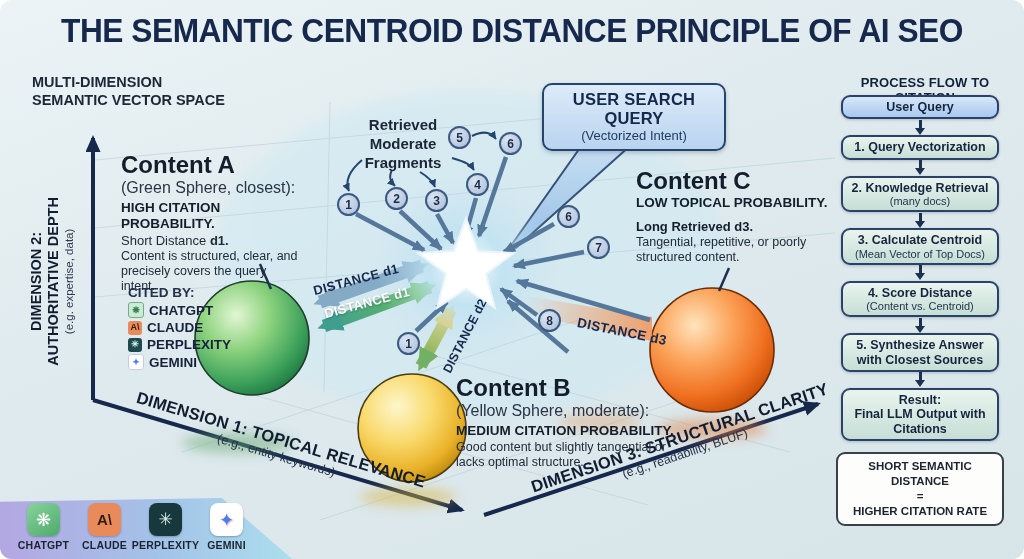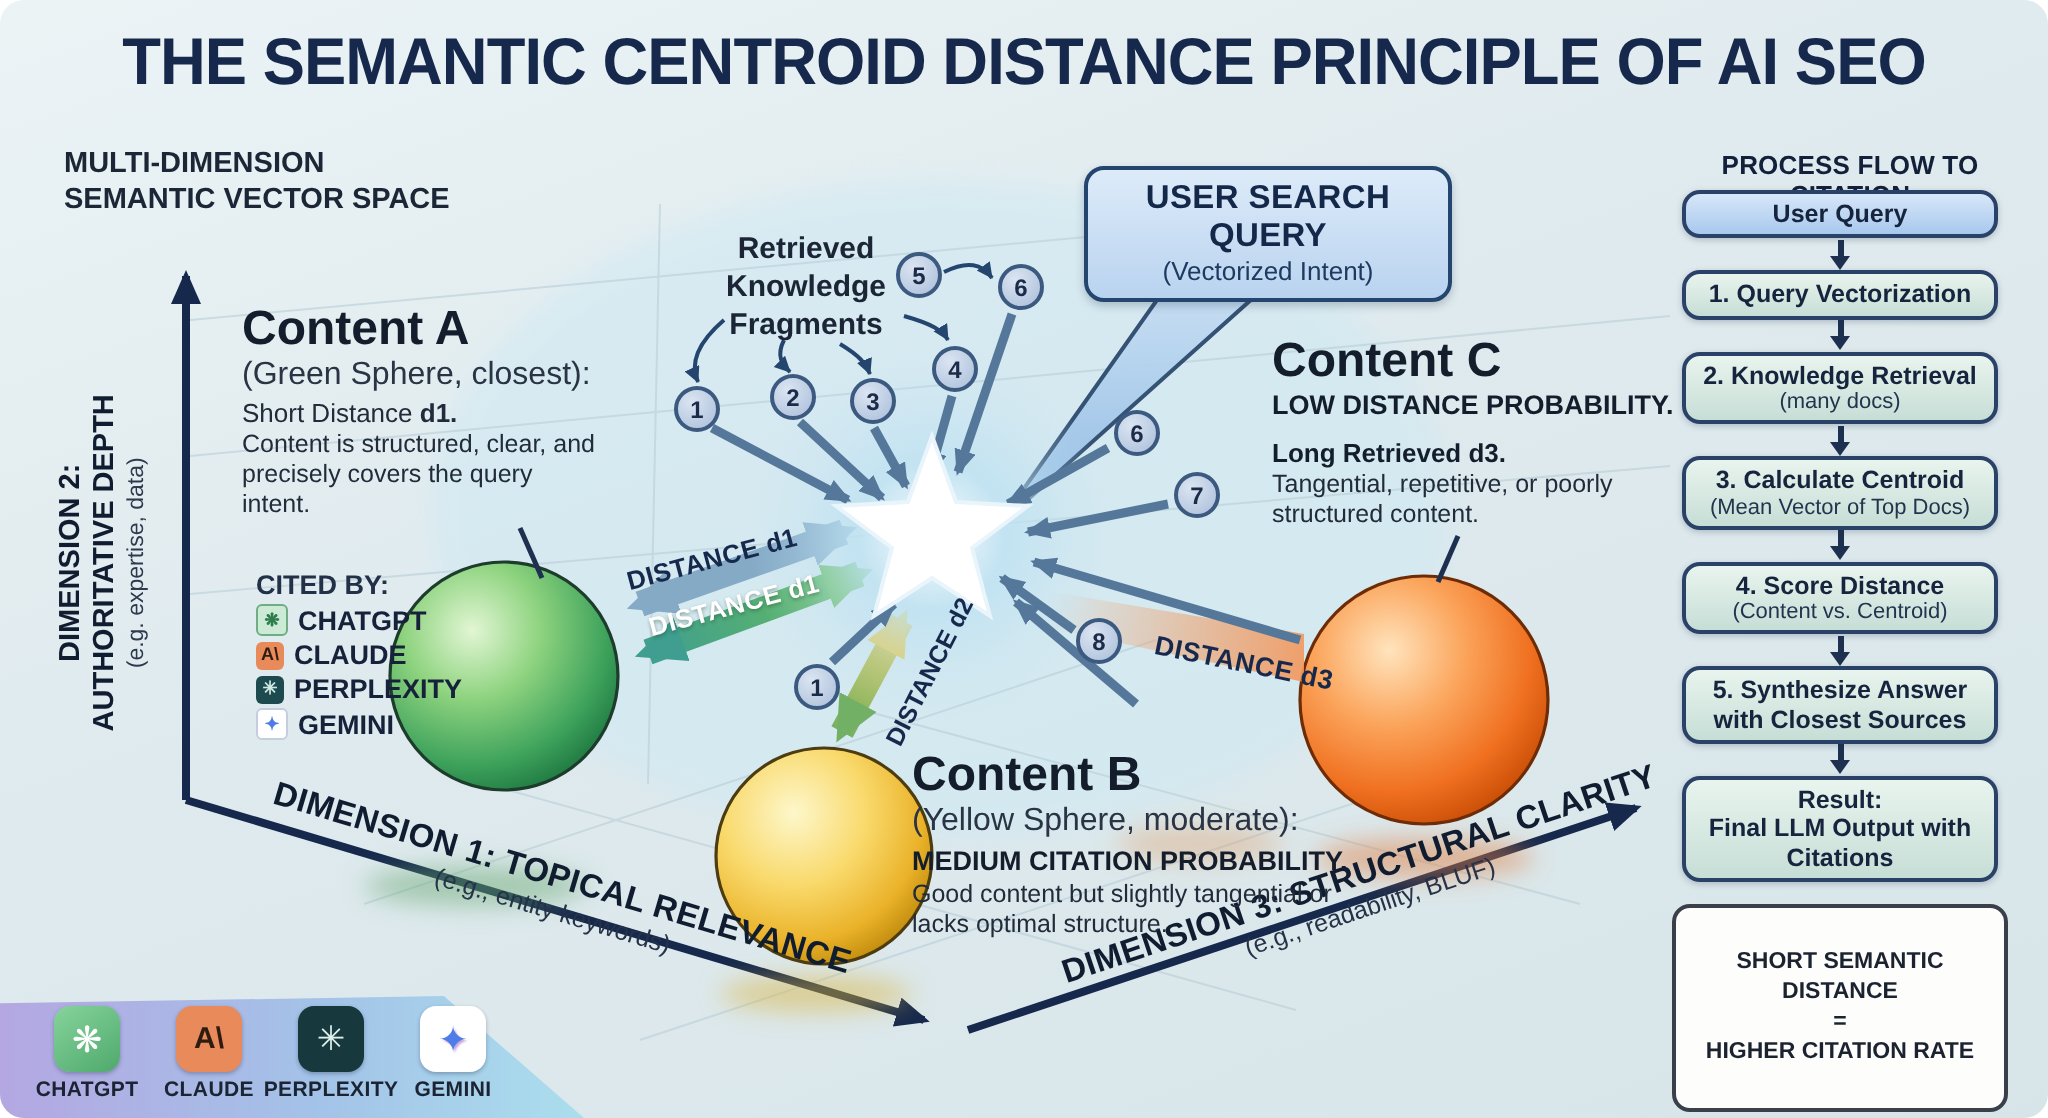--- a/index.html
+++ b/index.html
@@ -41,21 +41,21 @@
   .flow-head{left:836px;top:75px;width:178px;text-align:center;font-size:13px;font-weight:800;color:#13203a;letter-spacing:.1px}
   .flow-col{left:841px;top:95px;width:158px;display:flex;flex-direction:column;align-items:center}
   .fbox{width:100%;box-sizing:border-box;border:2px solid #2a4168;border-radius:9px;text-align:center;padding:3px 5px;background:linear-gradient(180deg,#e9f4ee 0%,#c6ded6 100%);box-shadow:0 1px 3px rgba(30,50,80,.25)}
   .fbox.blue{background:linear-gradient(180deg,#d7e7f8 0%,#a8c8ee 100%)}
   .fbox-main{font-size:12.5px;font-weight:800;color:#16243e;line-height:1.15}
   .fbox-sub{font-size:11px;color:#23344e;line-height:1.1}
   .fbox-sub.strong-sub{font-weight:800;font-size:12.5px;color:#16243e;line-height:1.15}
   .flow-arrow{height:16px;display:flex;flex-direction:column;align-items:center;justify-content:center}
   .fa-bar{width:3px;height:8px;background:#1d3050}
   .fa-head{width:0;height:0;border-left:5.5px solid transparent;border-right:5.5px solid transparent;border-top:7px solid #1d3050}
-  .note-box{margin-top:11px;width:168px;box-sizing:border-box;border:2px solid #3a3f4a;border-radius:9px;background:#fdfdfc;text-align:center;padding:20px 4px;font-size:11.5px;font-weight:800;color:#1c2330;line-height:1.3}
+  .note-box{margin-top:11px;width:168px;box-sizing:border-box;border:2px solid #3a3f4a;border-radius:9px;background:#fdfdfc;text-align:center;padding:5px 4px;font-size:11.5px;font-weight:800;color:#1c2330;line-height:1.3}
   .band{left:0;top:498px;width:292px;height:61px;background:linear-gradient(90deg,#b4a7e2 0%,#a3c3e8 55%,#abdeed 100%);clip-path:polygon(0 6%,76% 0,100% 100%,0 100%)}
   .logo-row{left:14px;top:503px;display:flex;gap:2px}
   .logo-item{width:59px;display:flex;flex-direction:column;align-items:center}
   .logo-tile{width:33px;height:33px;border-radius:8px;display:flex;align-items:center;justify-content:center;font-size:18px;box-shadow:0 1px 2px rgba(20,30,60,.3)}
   .lt-cgpt{background:linear-gradient(145deg,#86d49b,#4fa96c);color:#ffffff}
   .lt-claude{background:#e98a5b;color:#2e1c10;font-size:15px;font-weight:800}
   .lt-pplx{background:#17393d;color:#dff0ec;font-size:17px}
   .lt-gem{background:#ffffff;color:#4e7de8;text-shadow:1px 1px 1px rgba(160,90,200,.55)}
   .logo-label{margin-top:3px;font-size:10.5px;font-weight:800;color:#1b2433;letter-spacing:.2px}
 </style>
@@ -229,21 +229,21 @@
     <div class="axis-sub">(e.g., readability, BLUF)</div>
   </div>
 
   <div class="abs qbox">
     <div class="qbox-title">USER SEARCH QUERY</div>
     <div class="qbox-sub">(Vectorized Intent)</div>
   </div>
 
   <div class="abs frag-label">
     <div>Retrieved</div>
-    <div>Knowledge</div>
+    <div>Moderate</div>
     <div>Fragments</div>
   </div>
 
   <div class="abs frag" style="left:337px;top:193px">1</div>
   <div class="abs frag" style="left:385px;top:187px">2</div>
   <div class="abs frag" style="left:425px;top:189px">3</div>
   <div class="abs frag" style="left:466px;top:173px">4</div>
   <div class="abs frag" style="left:448px;top:126px">5</div>
   <div class="abs frag" style="left:499px;top:132px">6</div>
   <div class="abs frag" style="left:557px;top:205px">6</div>
@@ -252,20 +252,21 @@
   <div class="abs frag" style="left:397px;top:332px">1</div>
 
   <div class="abs dist-label d1o">DISTANCE d1</div>
   <div class="abs dist-label d1i">DISTANCE d1</div>
   <div class="abs dist-label d2l">DISTANCE d2</div>
   <div class="abs dist-label d3l">DISTANCE d3</div>
 
   <div class="abs content-block" style="left:121px;top:152px;width:200px">
     <div class="content-h">Content A</div>
     <div class="content-sub">(Green Sphere, closest):</div>
+    <div class="content-strong" style="width:150px">HIGH CITATION PROBABILITY.</div>
     <div class="content-body" style="font-size:13px"><span>Short Distance </span><b>d1.</b></div>
     <div class="content-body" style="width:178px">Content is structured, clear, and precisely covers the query intent.</div>
   </div>
 
   <div class="abs cited">
     <div class="cited-h">CITED BY:</div>
     <div class="cited-row">
       <span class="mini-ic ic-cgpt">❋</span>
       <span>CHATGPT</span>
     </div>
@@ -285,21 +286,21 @@
 
   <div class="abs content-block" style="left:456px;top:375px;width:235px">
     <div class="content-h">Content B</div>
     <div class="content-sub">(Yellow Sphere, moderate):</div>
     <div class="content-strong">MEDIUM CITATION PROBABILITY.</div>
     <div class="content-body" style="width:215px">Good content but slightly tangential or lacks optimal structure.</div>
   </div>
 
   <div class="abs content-block" style="left:636px;top:168px;width:220px">
     <div class="content-h">Content C</div>
-    <div class="content-strong">LOW DISTANCE PROBABILITY.</div>
+    <div class="content-strong">LOW TOPICAL PROBABILITY.</div>
     <div class="content-strong" style="font-size:13px;margin-top:8px">Long Retrieved d3.</div>
     <div class="content-body" style="width:190px">Tangential, repetitive, or poorly structured content.</div>
   </div>
 
   <div class="abs flow-head">PROCESS FLOW TO CITATION</div>
   <div class="abs flow-col">
     <div class="fbox blue">
       <div class="fbox-main">User Query</div>
     </div>
     <div class="flow-arrow">

